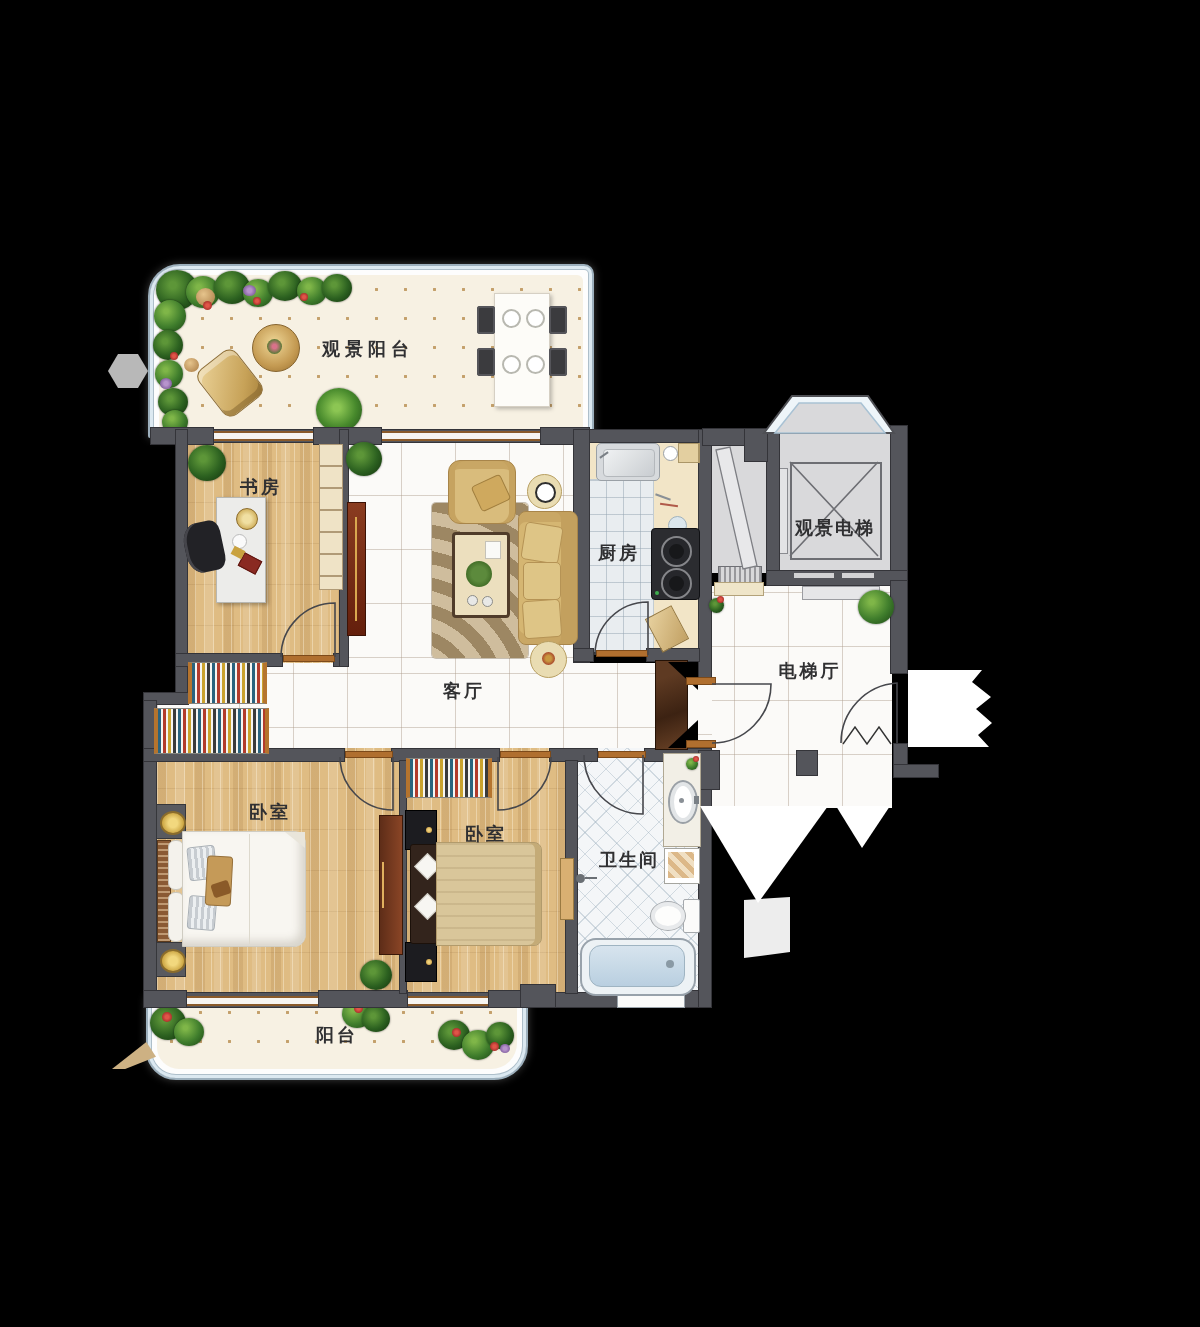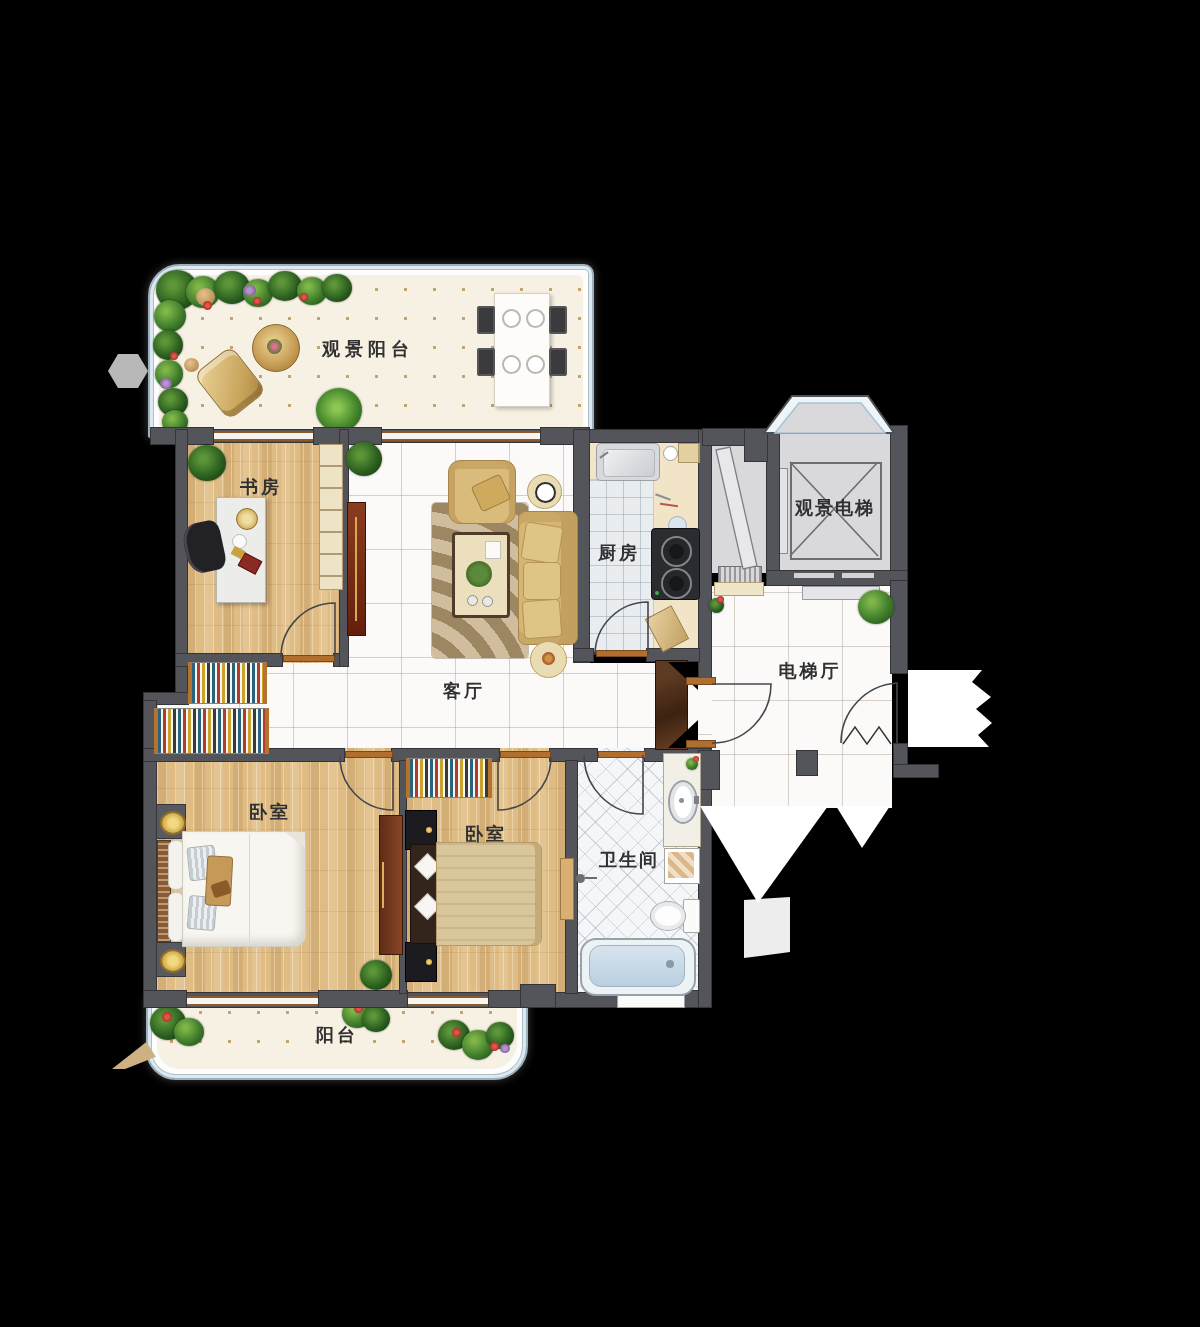--- a/index.html
+++ b/index.html
@@ -295,21 +295,21 @@
   </div>
   <div class="abs" style="left:576px;top:874px;width:9px;height:9px;border-radius:50%;background:#6a6f74;"></div>
   <div class="abs" style="left:585px;top:877px;width:12px;height:2px;background:#6a6f74;"></div>
 
   <div class="abs" style="left:108px;top:354px;width:40px;height:34px;background:#b8b8b8;clip-path:polygon(25% 0,75% 0,100% 50%,75% 100%,25% 100%,0 50%);"></div>
   <div class="abs" style="left:112px;top:1042px;width:44px;height:27px;background:#cdb183;clip-path:polygon(0 100%,78% 0,100% 55%,30% 100%);"></div>
 
   <div class="label" style="left:368px;top:349px;letter-spacing:5px;">观景阳台</div>
   <div class="label" style="left:261px;top:487px;">书房</div>
   <div class="label" style="left:619px;top:553px;">厨房</div>
-  <div class="label" style="left:835px;top:508px;letter-spacing:2px;">观景电梯</div>
+  <div class="label" style="left:835px;top:528px;letter-spacing:2px;">观景电梯</div>
   <div class="label" style="left:464px;top:691px;">客厅</div>
   <div class="label" style="left:810px;top:671px;">电梯厅</div>
   <div class="label" style="left:270px;top:812px;">卧室</div>
   <div class="label" style="left:486px;top:834px;">卧室</div>
   <div class="label" style="left:629px;top:860px;letter-spacing:2px;">卫生间</div>
   <div class="label" style="left:337px;top:1035px;">阳台</div>
 
   <svg class="overlay" width="1200" height="1327" viewBox="0 0 1200 1327">
 
     <path d="M 764 433 L 792 396 L 868 396 L 894 433 Z" fill="#eef5f9" stroke="#4e4f54" stroke-width="2"></path>

